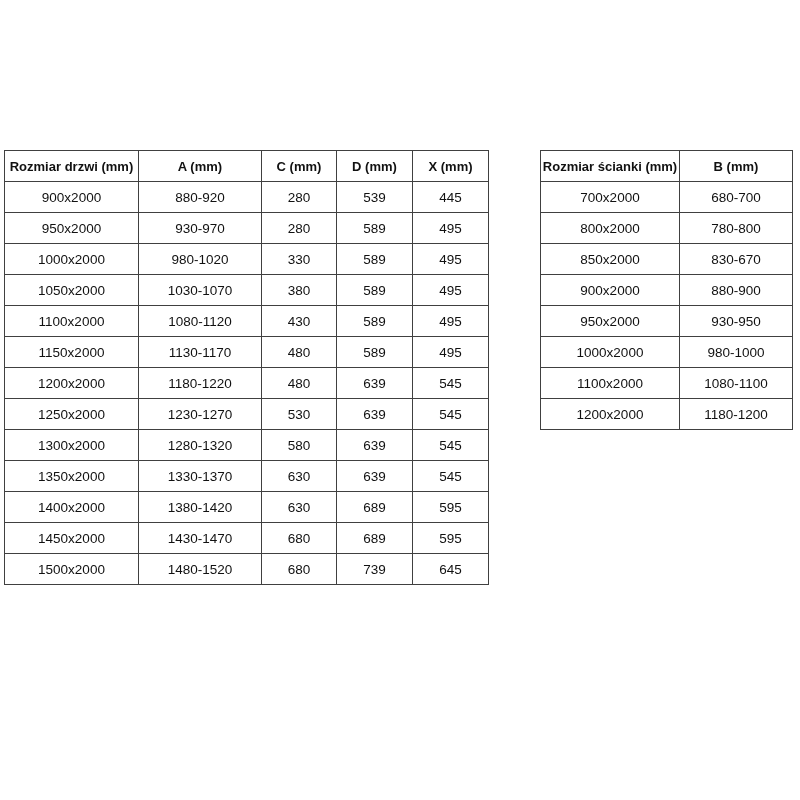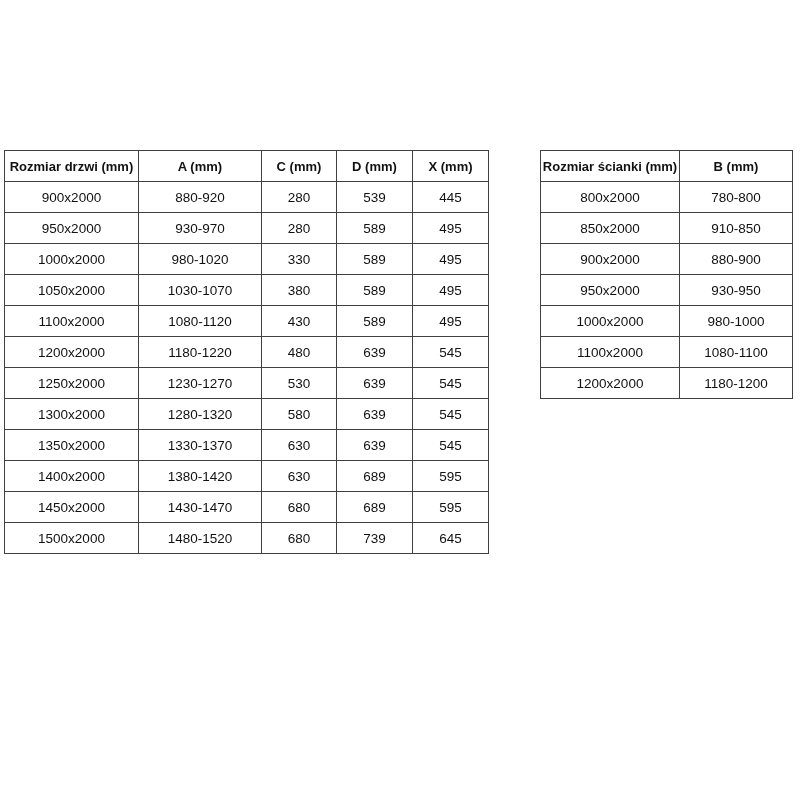--- a/index.html
+++ b/index.html
@@ -95,20 +95,27 @@
           <td>495</td>
         </tr>
         <tr>
           <td>1100x2000</td>
           <td>1080-1120</td>
           <td>430</td>
           <td>589</td>
           <td>495</td>
         </tr>
         <tr>
+          <td>1150x2000</td>
+          <td>1130-1170</td>
+          <td>480</td>
+          <td>589</td>
+          <td>495</td>
+        </tr>
+        <tr>
           <td>1200x2000</td>
           <td>1180-1220</td>
           <td>480</td>
           <td>639</td>
           <td>545</td>
         </tr>
         <tr>
           <td>1250x2000</td>
           <td>1230-1270</td>
           <td>530</td>
@@ -159,26 +166,30 @@
       <col style="width:113px">
     </colgroup>
     <thead>
         <tr>
           <th>Rozmiar ścianki (mm)</th>
           <th>B (mm)</th>
         </tr>
       </thead>
     <tbody>
         <tr>
+          <td>700x2000</td>
+          <td>680-700</td>
+        </tr>
+        <tr>
           <td>800x2000</td>
           <td>780-800</td>
         </tr>
         <tr>
           <td>850x2000</td>
-          <td>910-850</td>
+          <td>830-670</td>
         </tr>
         <tr>
           <td>900x2000</td>
           <td>880-900</td>
         </tr>
         <tr>
           <td>950x2000</td>
           <td>930-950</td>
         </tr>
         <tr>

